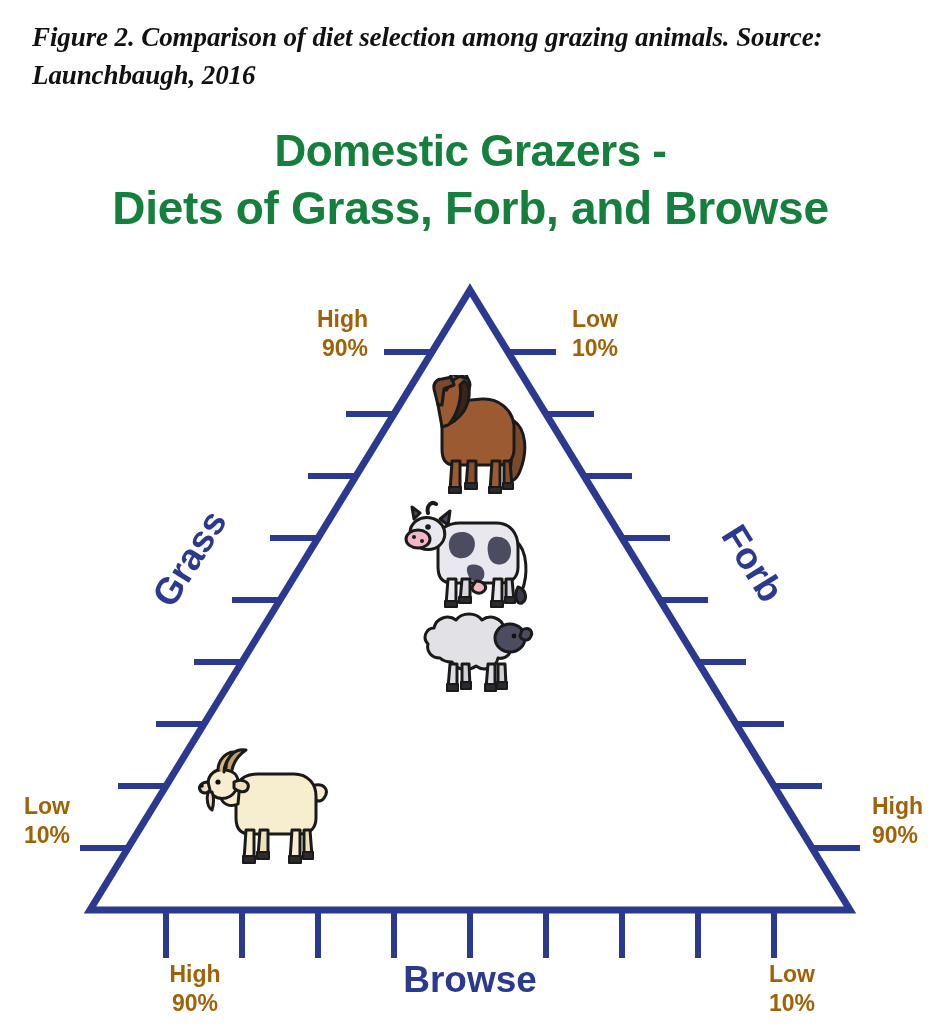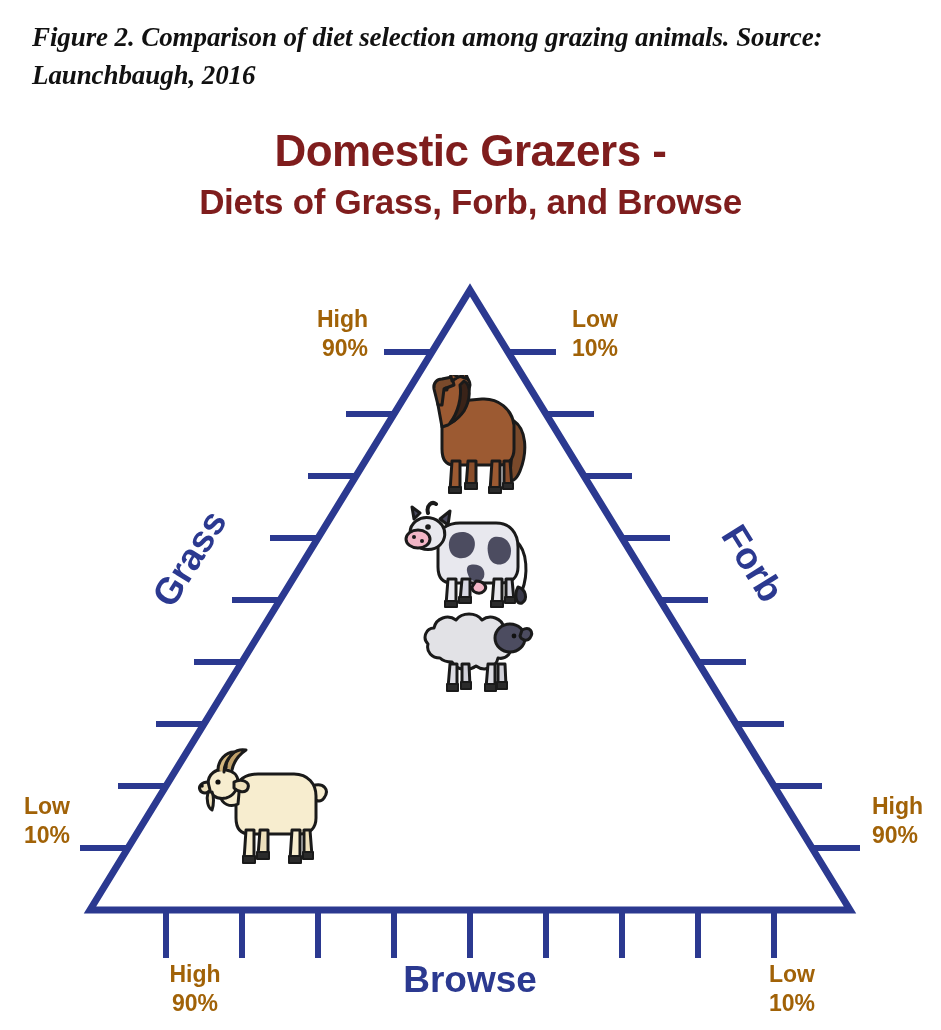--- a/index.html
+++ b/index.html
@@ -27,30 +27,30 @@
     color: #111111;
     letter-spacing: -0.1px;
     margin-top: 8px;
   }
   #chart-title-block {
     position: absolute;
     left: 0;
     top: 128px;
     width: 941px;
     text-align: center;
-    color: #7f1d1d;
+    color: #15803d;
   }
   #chart-title-main {
     font-size: 44px;
     font-weight: bold;
     letter-spacing: -0.5px;
     line-height: 1.05;
   }
   #chart-title-sub {
-    font-size: 35px;
+    font-size: 46px;
     font-weight: bold;
     letter-spacing: -0.3px;
     line-height: 1.25;
     margin-top: 6px;
   }
   #ternary-wrap {
     position: absolute;
     left: 0;
     top: 270px;
     width: 941px;

